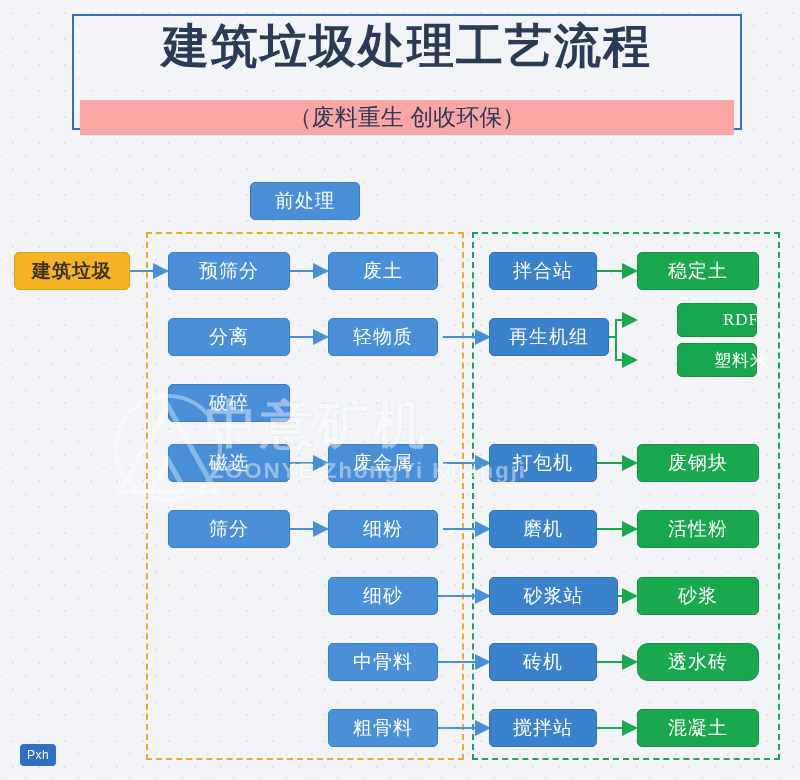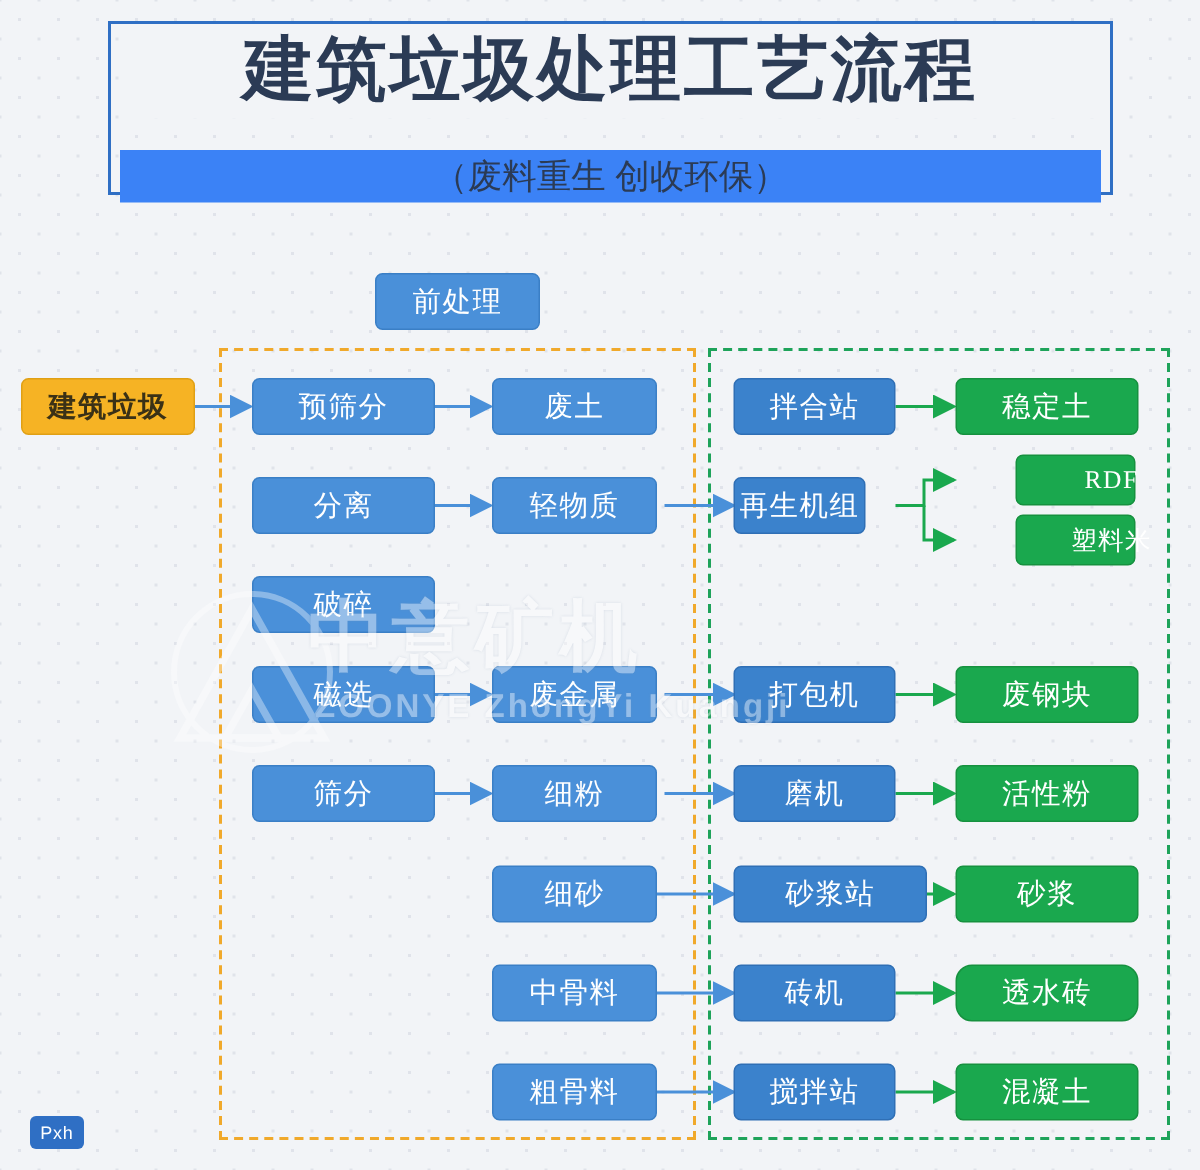--- a/index.html
+++ b/index.html
@@ -58,21 +58,21 @@
     white-space: nowrap;
   }
   .header-sub {
     position: absolute;
     left: 80px;
     top: 100px;
     width: 654px;
     text-align: center;
     font-size: 23px;
     color: #2b3b55;
-    background: #3b82f6;
+    background: #fca5a5;
     padding: 2px 0;
     white-space: nowrap;
   }
 
   
   .group-box {
     position: absolute;
     box-sizing: border-box;
     border-style: dashed;
     border-width: 2px;
@@ -276,21 +276,21 @@
 
   <div class="node blue" style="left:328px; top:252px; width:110px; height:38px;">废土</div>
   <div class="node blue" style="left:328px; top:318px; width:110px; height:38px;">轻物质</div>
   <div class="node blue" style="left:328px; top:444px; width:110px; height:38px;">废金属</div>
   <div class="node blue" style="left:328px; top:510px; width:110px; height:38px;">细粉</div>
   <div class="node blue" style="left:328px; top:577px; width:110px; height:38px;">细砂</div>
   <div class="node blue" style="left:328px; top:643px; width:110px; height:38px;">中骨料</div>
   <div class="node blue" style="left:328px; top:709px; width:110px; height:38px;">粗骨料</div>
 
   <div class="node blue-strong" style="left:489px; top:252px; width:108px; height:38px;">拌合站</div>
-  <div class="node blue-strong" style="left:489px; top:318px; width:88px; height:38px;">再生机组</div>
+  <div class="node blue-strong" style="left:489px; top:318px; width:120px; height:38px;">再生机组</div>
   <div class="node blue-strong" style="left:489px; top:444px; width:108px; height:38px;">打包机</div>
   <div class="node blue-strong" style="left:489px; top:510px; width:108px; height:38px;">磨机</div>
   <div class="node blue-strong" style="left:489px; top:577px; width:129px; height:38px;">砂浆站</div>
   <div class="node blue-strong" style="left:489px; top:643px; width:108px; height:38px;">砖机</div>
   <div class="node blue-strong" style="left:489px; top:709px; width:108px; height:38px;">搅拌站</div>
 
   <div class="node green" style="left:637px; top:252px; width:122px; height:38px;">稳定土</div>
   <div class="node green small" style="left:677px; top:303px; width:80px; height:34px;">RDF</div>
   <div class="node green small" style="left:677px; top:343px; width:80px; height:34px;">塑料米</div>
   <div class="node green" style="left:637px; top:444px; width:122px; height:38px;">废钢块</div>

